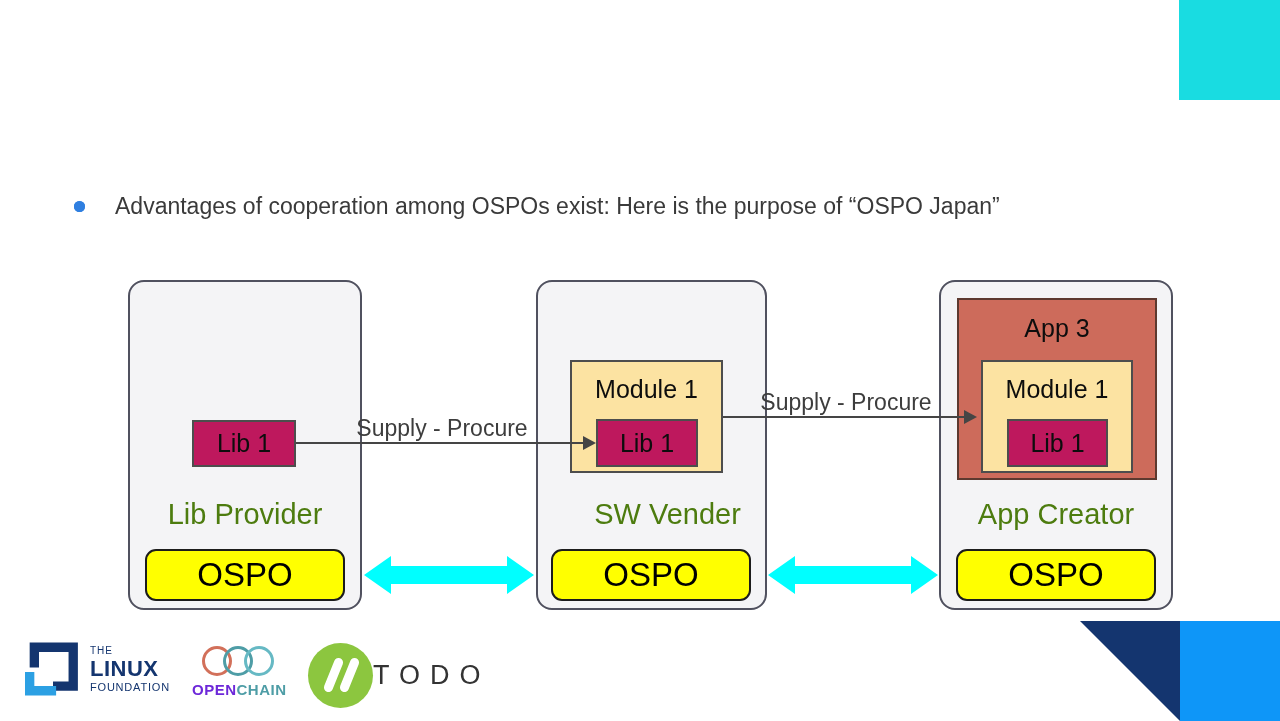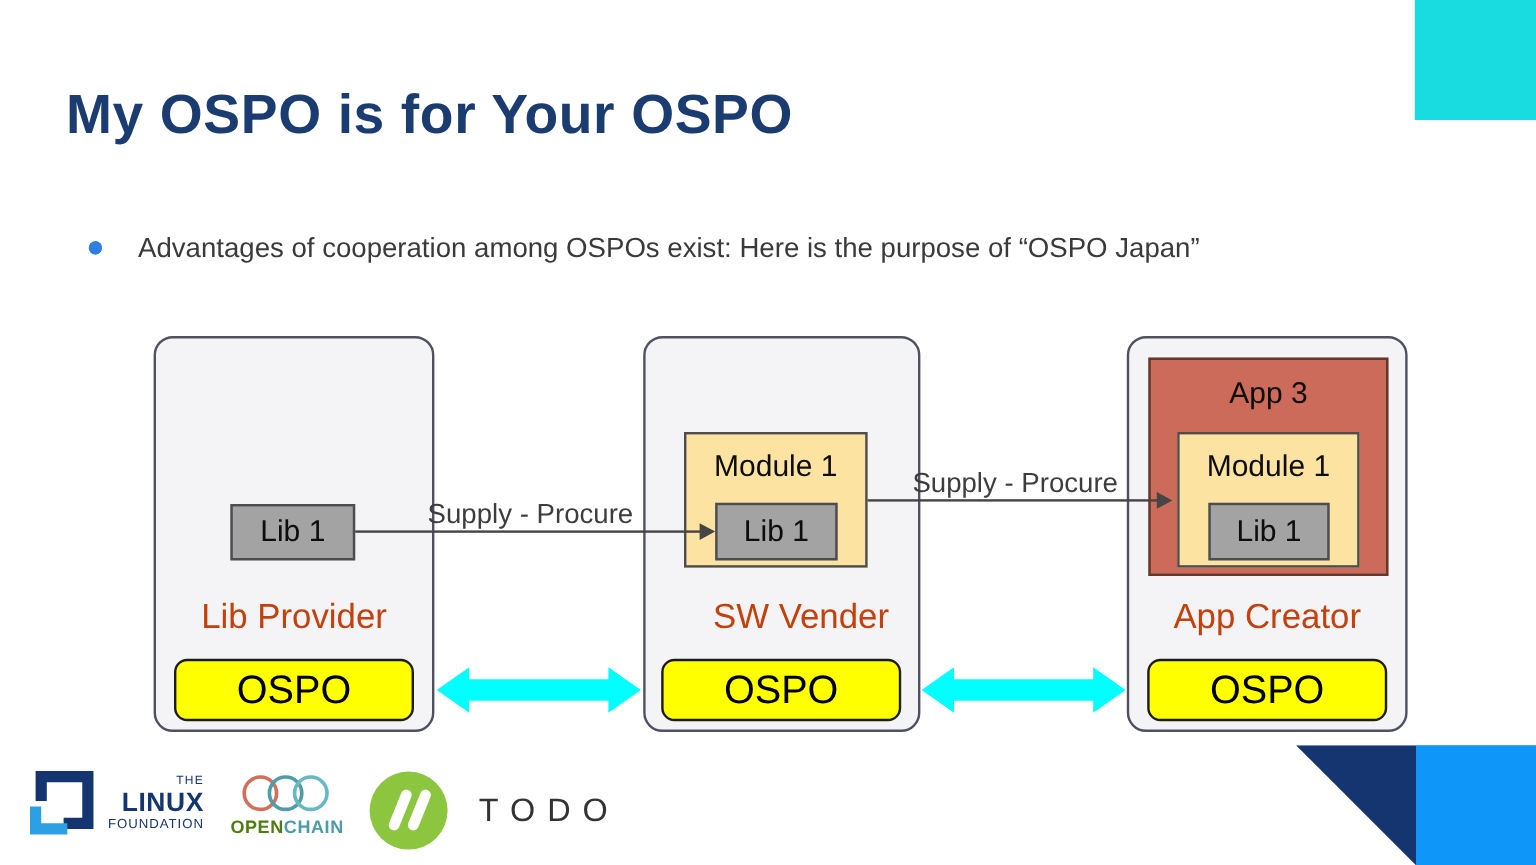--- a/index.html
+++ b/index.html
@@ -14,65 +14,64 @@
   .corner-blue{left:1180px;top:621px;width:100px;height:100px;background:#0e96f8;}
   .corner-navy{left:1080px;top:621px;width:100px;height:100px;}
   
   .title{left:55px;top:68px;font-size:46px;font-weight:bold;color:#1b3c70;letter-spacing:0.5px;}
   
   .bullets{left:72px;top:189px;width:1160px;list-style:none;margin:0;padding:0;}
   .bullets li{position:relative;padding-left:43px;font-size:23px;color:#3a3a3a;line-height:34px;}
   .bullets li .dot{position:absolute;left:2px;top:12px;width:11px;height:11px;border-radius:50%;background:#2f7fe0;}
   
   .org{background:#f4f4f6;border:2px solid #50515f;border-radius:16px;box-sizing:border-box;}
-  .org-label{font-size:29px;color:#c2410c;text-align:center;}
+  .org-label{font-size:29px;color:#4d7c0f;text-align:center;}
   .ospo{background:#ffff00;border:2px solid #1c1c1c;border-radius:11px;box-sizing:border-box;
         display:flex;align-items:center;justify-content:center;font-size:33px;color:#000;}
   .part{box-sizing:border-box;border:2px solid #4d4d4d;text-align:center;color:#0d0d0d;}
-  .part-lib{background:#a3a3a3;display:flex;align-items:center;justify-content:center;font-size:25px;}
+  .part-lib{background:#be185d;display:flex;align-items:center;justify-content:center;font-size:25px;}
   .part-module{background:#fce3a2;font-size:25px;padding-top:13px;}
   .part-app{background:#cd6b5b;border-color:#5d392f;font-size:25px;padding-top:14px;}
   
   .hline{height:2px;background:#454545;}
   .ahead{width:0;height:0;border-left:13px solid #454545;border-top:7px solid transparent;border-bottom:7px solid transparent;}
   .flow-label{font-size:23px;color:#3d3d3d;text-align:center;line-height:26px;}
   
-  .lf-logo{left:25px;top:640px;display:flex;align-items:center;gap:9px;text-align:right;}
+  .lf-logo{left:25px;top:640px;display:flex;align-items:center;gap:9px;}
   .lf-text{display:flex;flex-direction:column;color:#14356f;line-height:1;}
   .lf-the{font-size:10px;letter-spacing:1px;margin-bottom:2px;}
   .lf-linux{font-size:22px;font-weight:bold;letter-spacing:0.5px;margin-bottom:2px;}
   .lf-foundation{font-size:11px;letter-spacing:0.8px;}
   .oc-logo{left:192px;top:646px;width:92px;text-align:center;}
   .oc-circles{display:flex;justify-content:center;}
   .oc-c{width:30px;height:30px;border-radius:50%;box-sizing:border-box;background:transparent;}
   .oc-c1{border:3px solid #d2705a;}
   .oc-c2{border:3px solid #4e9da6;margin-left:-9px;}
   .oc-c3{border:3px solid #66b9c4;margin-left:-9px;}
   .oc-text{margin-top:5px;font-size:15px;font-weight:bold;letter-spacing:0.5px;}
-  .oc-open{color:#4d7c0f;}
+  .oc-open{color:#6d28d9;}
   .oc-chain{color:#4e9da6;}
-  .todo-logo{left:308px;top:643px;display:flex;align-items:center;gap:26px;}
+  .todo-logo{left:308px;top:643px;display:flex;align-items:center;}
   .todo-circle{width:65px;height:65px;border-radius:50%;background:#8cc63f;position:relative;overflow:hidden;}
   .todo-slash{position:absolute;width:9px;height:36px;border-radius:5px;background:#ffffff;top:14px;transform:rotate(22deg);}
   .todo-s1{left:21px;}
   .todo-s2{left:37px;}
   .todo-text{font-size:27px;color:#333333;letter-spacing:10px;}
 </style>
 </head>
 <body>
 
 <div class="canvas">
 
   <div class="abs corner-teal"></div>
   <svg class="abs corner-navy" viewBox="0 0 100 100" width="100" height="100">
       <polygon points="0,0 100,0 100,100" fill="#14356f"></polygon>
     </svg>
   <div class="abs corner-blue"></div>
 
-  <div class="abs title">My OSPO is for Your OSPO</div>
 
   <ul class="abs bullets">
     <li>
       <span class="dot"></span>
     </li>
     <li>
       <span class="dot"></span>
       <span>Advantages of cooperation among OSPOs exist: Here is the purpose of “OSPO Japan”</span>
     </li>
   </ul>

